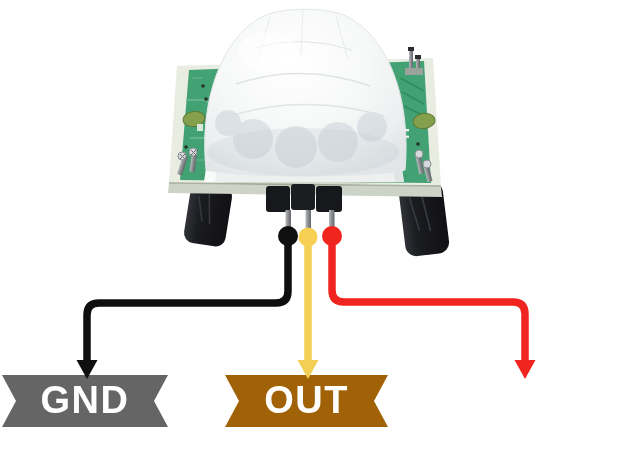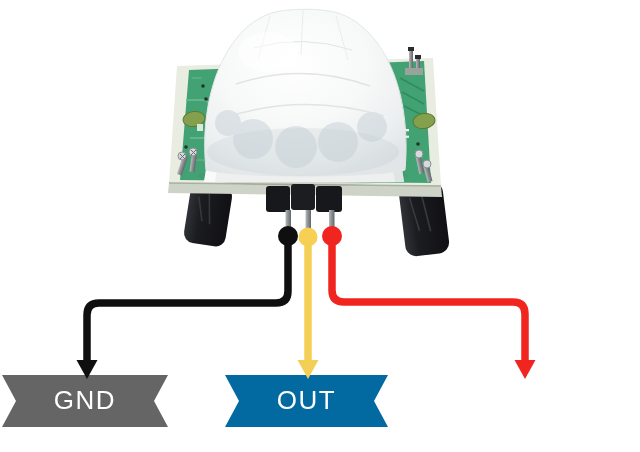--- a/index.html
+++ b/index.html
@@ -13,21 +13,21 @@
   }
   .banner{
     position:absolute; top:375px; height:52px; z-index:1;
     display:flex; align-items:center; justify-content:center;
     clip-path:polygon(14px 50%, 0 0, 100% 0, calc(100% - 14px) 50%, 100% 100%, 0 100%);
   }
   .banner-gnd{ left:2px;   width:166px; }
   .banner-out{ left:225px; width:163px; }
   .banner-vcc{ left:446px; width:163px; }
   .banner-label{
-    color:#ffffff; font-weight:normal; font-size:26px; letter-spacing:1.5px;
+    color:#ffffff; font-weight:bold; font-size:38px; letter-spacing:1.5px;
     line-height:1; padding-bottom:2px; user-select:none;
   }
 </style>
 </head>
 <body>
 
 <div class="stage">
 
   <svg class="sensor-svg" viewBox="0 0 640 452">
     <defs>
@@ -150,17 +150,17 @@
     <path d="M308 246 L308 361" fill="none" stroke-width="7.5" stroke="#f3cf55"></path>
     <polygon points="308,379 297.5,360 318.5,360" fill="#f3cf55"></polygon>
 
     <path d="M332 244 L332 290 Q332 302 344 302 L513 302 Q525 302 525 314 L525 361" fill="none" stroke-width="7.5" stroke-linejoin="round" stroke="#f1251f"></path>
     <polygon points="525,379 514.5,360 535.5,360" fill="#f1251f"></polygon>
   </svg>
 
   <div class="banner banner-gnd" style="background: rgb(101, 101, 101);">
     <span class="banner-label">GND</span>
   </div>
-  <div class="banner banner-out" style="background: #0369a1;">
+  <div class="banner banner-out" style="background: #a16207;">
     <span class="banner-label">OUT</span>
   </div>
 
 </div>
 
 </body></html>

